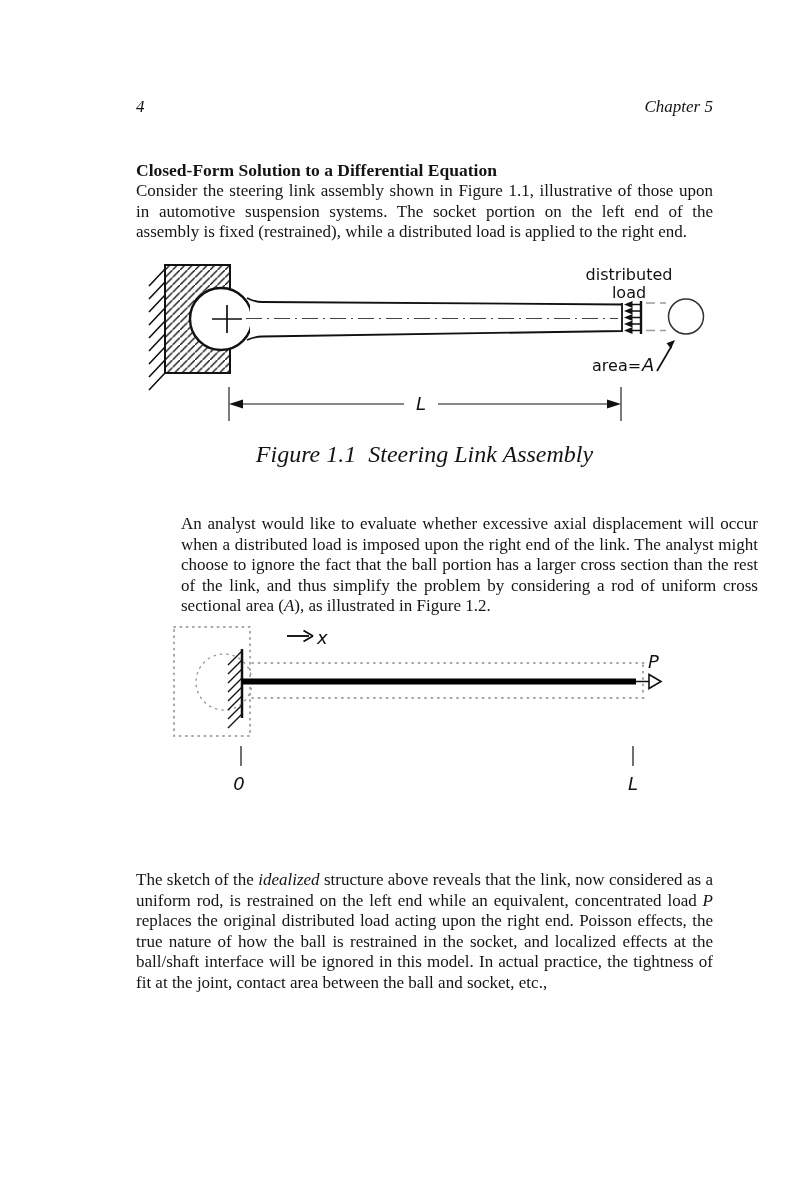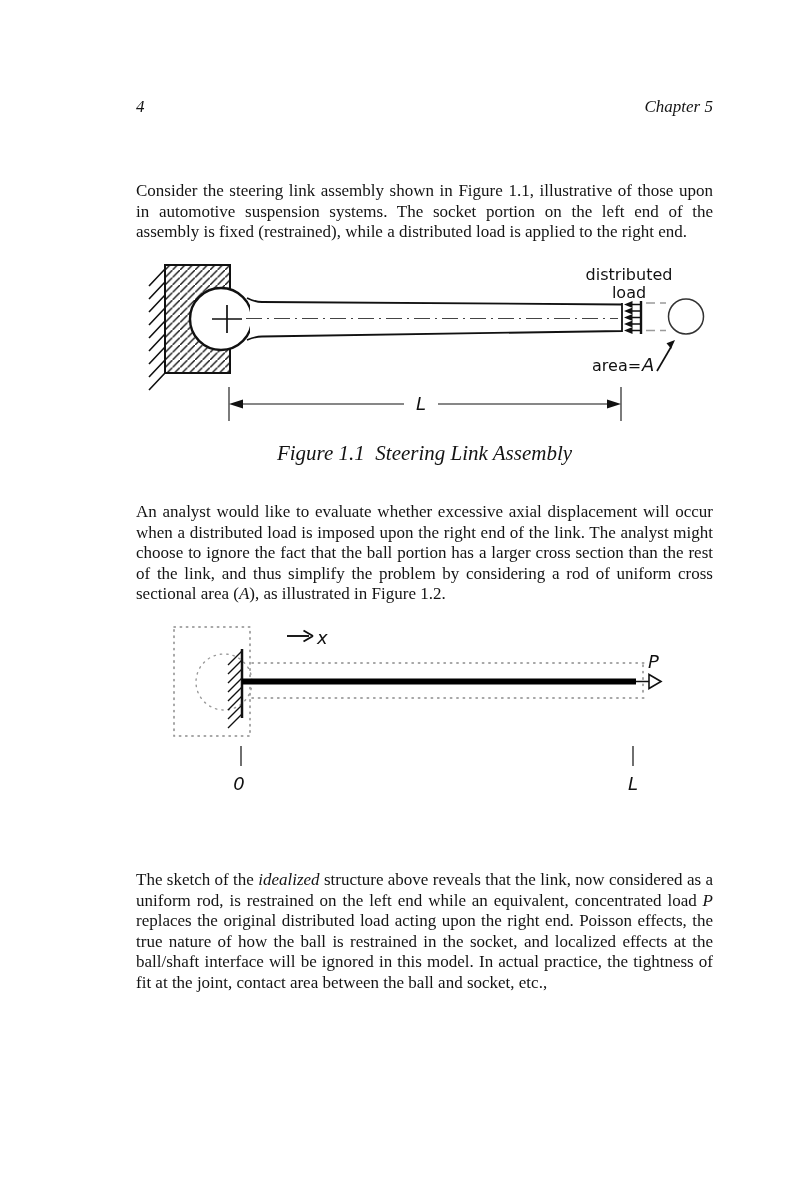--- a/index.html
+++ b/index.html
@@ -14,44 +14,45 @@
   }
   .section-heading {
     position:absolute; top:160px; left:136px; width:580px;
     font-weight:bold; font-size:17.5px; line-height:20px;
   }
   .para {
     position:absolute; left:136px; width:577px;
     font-size:17px; line-height:20.6px; text-align:justify;
   }
   #p1 { top:181px; }
-  #p2 { top:502px; }
+  #p2 { top:514px;margin-left:45px; }
   #p3 { top:870px; }
   .fig-caption {
     position:absolute; left:136px; width:577px; text-align:center;
-    font-style:italic; font-size:21px; white-space:pre;
+    font-style:italic; font-size:24px; white-space:pre;
   }
   #caption1 { top:441px; }
   #caption2 { top:806px; }
   .figsvg { position:absolute; left:130px; width:600px; }
   #fig1 { top:250px; height:180px; }
   #fig2 { top:615px; height:185px; }
   .fig-label { font-family:"DejaVu Sans", sans-serif; font-size:16px; fill:#111; }
   .fig-var { font-family:"DejaVu Sans", sans-serif; font-size:18px; font-style:italic; fill:#111; }
 </style>
 </head>
 <body>
 
 <div class="page">
 
   <div class="running-head">
     <span>4</span>
     <span>Chapter 5</span>
   </div>
 
+  <div class="section-heading">Closed-Form Solution to a Differential Equation</div>
 
   <div class="para" id="p1"><span>Consider the steering link assembly shown in Figure 1.1, illustrative of those upon in automotive suspension systems. The socket portion on the left end of the assembly is fixed (restrained), while a distributed load is applied to the right end.</span></div>
 
   <svg class="figsvg" id="fig1" viewBox="130 250 600 180">
     <defs>
       <pattern id="hatch" width="7.5" height="7.5" patternUnits="userSpaceOnUse">
         <line x1="0" y1="7.5" x2="7.5" y2="0" stroke="#111" stroke-width="1.4"></line>
       </pattern>
     </defs>
 

